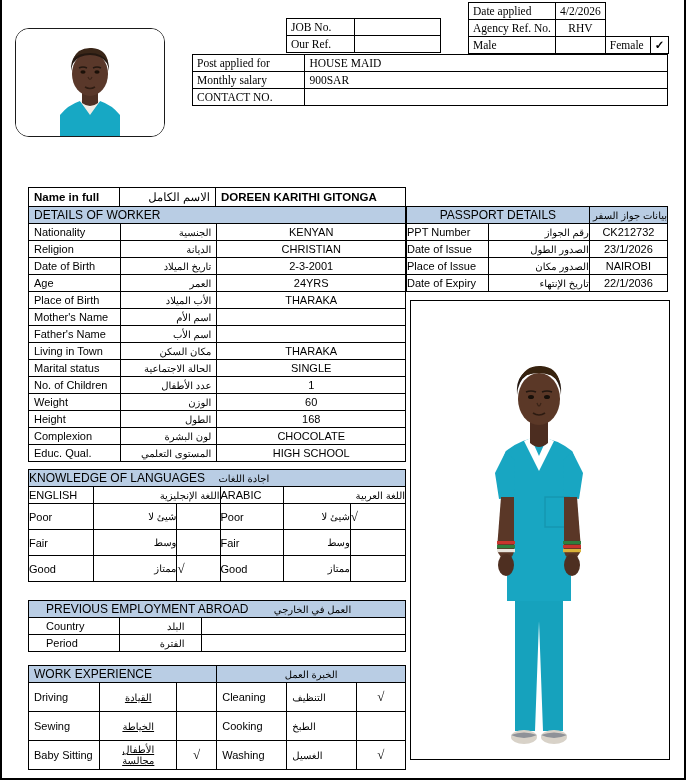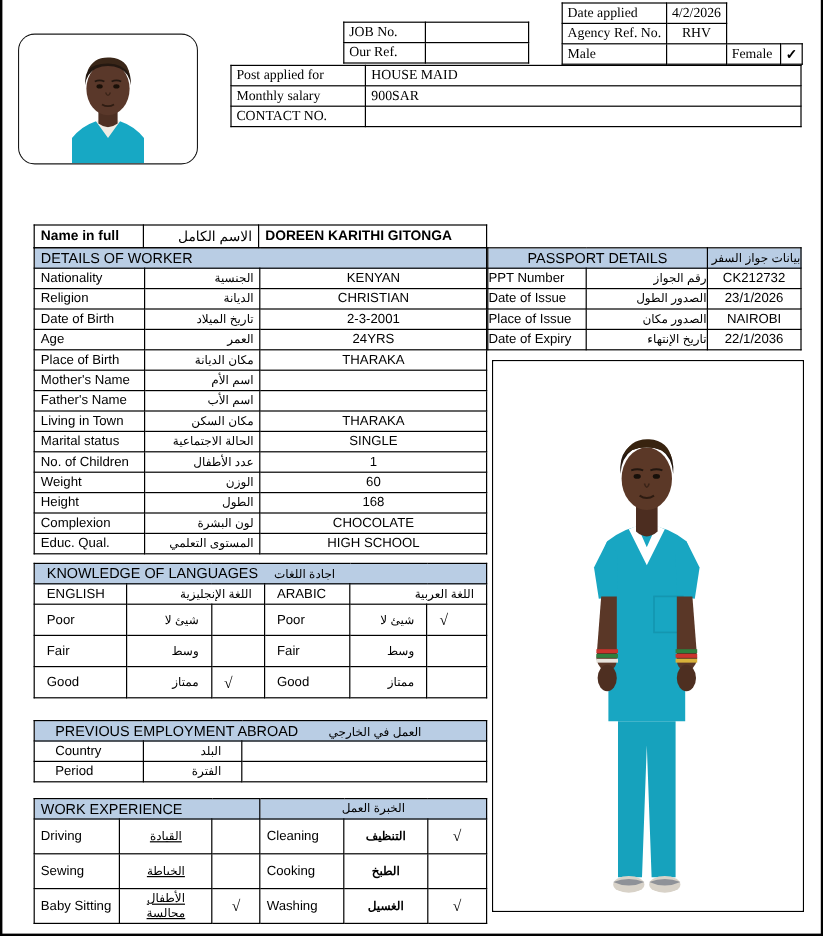--- a/index.html
+++ b/index.html
@@ -174,21 +174,21 @@
   
   #tbl-lang {
     position: absolute;
     left: 26px;
     top: 469px;
     width: 378px;
   }
   #tbl-lang td {
     border: 1px solid #000;
     height: 16px;
-    padding: 0 10px;
+    padding: 0 0;
     vertical-align: middle;
   }
   #tbl-lang tr.rowtall td { height: 25px; }
   #tbl-lang td.c1 { width: 64px; }
   #tbl-lang td.c2 { width: 82px; text-align: right; }
   #tbl-lang td.c3 { width: 42px; }
   #tbl-lang td.c4 { width: 62px; }
   #tbl-lang td.c5 { width: 66px; text-align: right; }
   #tbl-lang td.c6 { width: 54px; }
   #tbl-lang td.langhdr-en { width: 64px; }
@@ -222,21 +222,21 @@
     border: 1px solid #000;
     height: 16px;
     padding: 0 5px;
     vertical-align: middle;
   }
   #tbl-work tr.rowtall td { height: 28px; }
   #tbl-work td.w1 { width: 68px; }
   #tbl-work td.w2 { width: 76px; text-align: center; text-decoration: underline; }
   #tbl-work td.w3 { width: 36px; }
   #tbl-work td.w4 { width: 64px; }
-  #tbl-work td.w5 { width: 66px; text-align: center; font-weight: bold; }
+  #tbl-work td.w5 { width: 66px; text-align: left; }
   #tbl-work td.w6 { width: 48px; }
   #tbl-work td.workhdr-en { width: 180px; margin-top: 32px; }
   #tbl-work td.workhdr-ar { text-align: center; }
 </style>
 </head>
 <body>
 
 <div class="page">
 
   <div id="photo-head">
@@ -341,21 +341,21 @@
       <td class="arlbl ar">تاريخ الميلاد</td>
       <td class="val">2-3-2001</td>
     </tr>
     <tr>
       <td class="enlbl">Age</td>
       <td class="arlbl ar">العمر</td>
       <td class="val">24YRS</td>
     </tr>
     <tr>
       <td class="enlbl">Place of Birth</td>
-      <td class="arlbl ar">مكان الديانة</td>
+      <td class="arlbl ar">الأب الميلاد</td>
       <td class="val">THARAKA</td>
     </tr>
     <tr>
       <td class="enlbl">Mother's Name</td>
       <td class="arlbl ar">اسم الأم</td>
       <td class="val"></td>
     </tr>
     <tr>
       <td class="enlbl">Father's Name</td>
       <td class="arlbl ar">اسم الأب</td>

